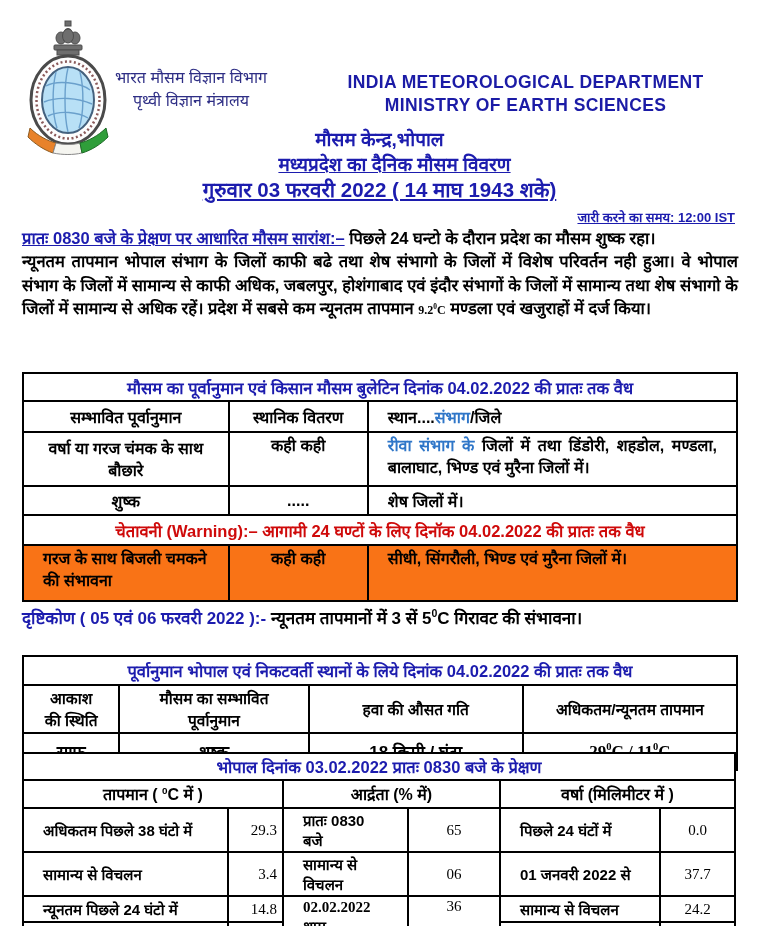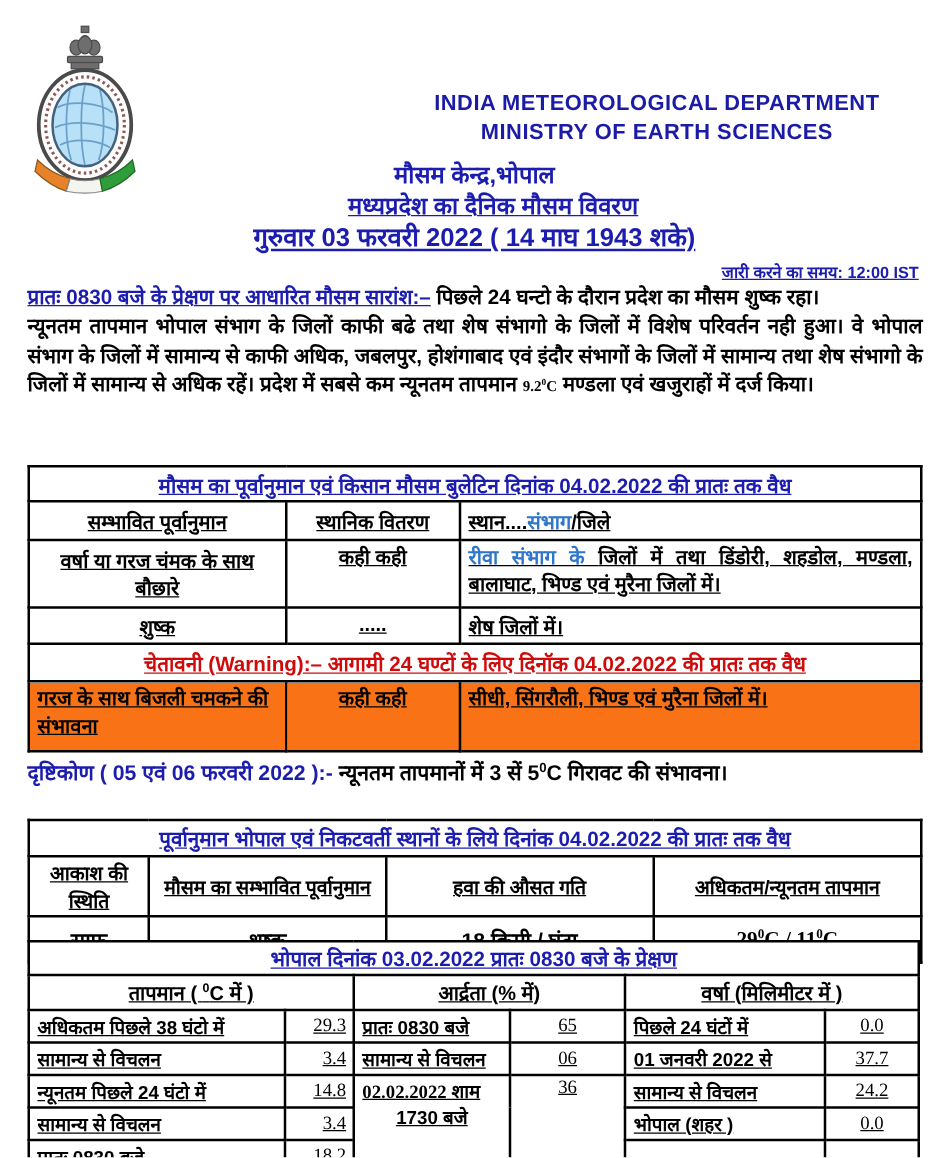--- a/index.html
+++ b/index.html
@@ -23,21 +23,21 @@
   
   .paras{position:absolute;left:22px;top:227px;width:716px;font-size:16.5px;line-height:23.4px;
          text-align:justify;font-weight:bold;}
   .paras p{margin:0;}
   .blue-u{color:#1c1cae;text-decoration:underline;}
   .bigtemp{font-family:"Liberation Serif",serif;font-size:12px;font-weight:bold;}
   sup{font-size:0.62em;line-height:0;}
 
   
   table{border-collapse:collapse;table-layout:fixed;position:absolute;left:22px;background:#fff;}
-  td,th{border:2px solid #000;padding:1px 6px;font-size:16px;font-weight:bold;overflow:hidden;text-decoration:underline;}
+  td,th{border:2px solid #000;padding:1px 19px;font-size:16px;font-weight:bold;overflow:hidden;}
   .tblue{color:#1c1cae;text-align:center;font-size:16.5px;}
   .lblue{color:#2f76c8;}
   .center{text-align:center;}
   .left{text-align:left;margin-top:26px;}
   .just{text-align:justify;}
   .vt{vertical-align:top;}
   .serif{font-family:"Liberation Serif",serif;}
 
   
   .t1{top:372px;width:716px;}
@@ -94,20 +94,24 @@
       <path d="M30,52 C26,68 26,94 31,108"></path>
       <path d="M54,52 C58,68 58,94 53,108"></path>
     </g>
     <g>
       <path d="M4,108 C12,116 22,121 30,123 L27,133 C18,130 9,124 2,117 Z" fill="#e8822a" stroke="#8a5a20" stroke-width="1"></path>
       <path d="M30,123 C38,125 46,125 54,123 L56,133 C47,135 37,135 27,133 Z" fill="#f5f5f0" stroke="#888" stroke-width="1"></path>
       <path d="M54,123 C62,121 72,116 80,108 L82,117 C75,124 66,130 56,133 Z" fill="#2f9e3a" stroke="#1d6b26" stroke-width="1"></path>
     </g>
   </svg>
 
+  <div class="org">
+    <div>भारत मौसम विज्ञान विभाग</div>
+    <div>पृथ्वी विज्ञान मंत्रालय</div>
+  </div>
   <div class="dept">
     <div>INDIA METEOROLOGICAL DEPARTMENT</div>
     <div>MINISTRY OF EARTH SCIENCES</div>
   </div>
 
   <div class="hcenter h-name">मौसम केन्द्र,भोपाल</div>
   <div class="hcenter h-bulletin">
     <span class="u">मध्यप्रदेश का दैनिक मौसम विवरण</span>
   </div>
   <div class="hcenter h-date">

